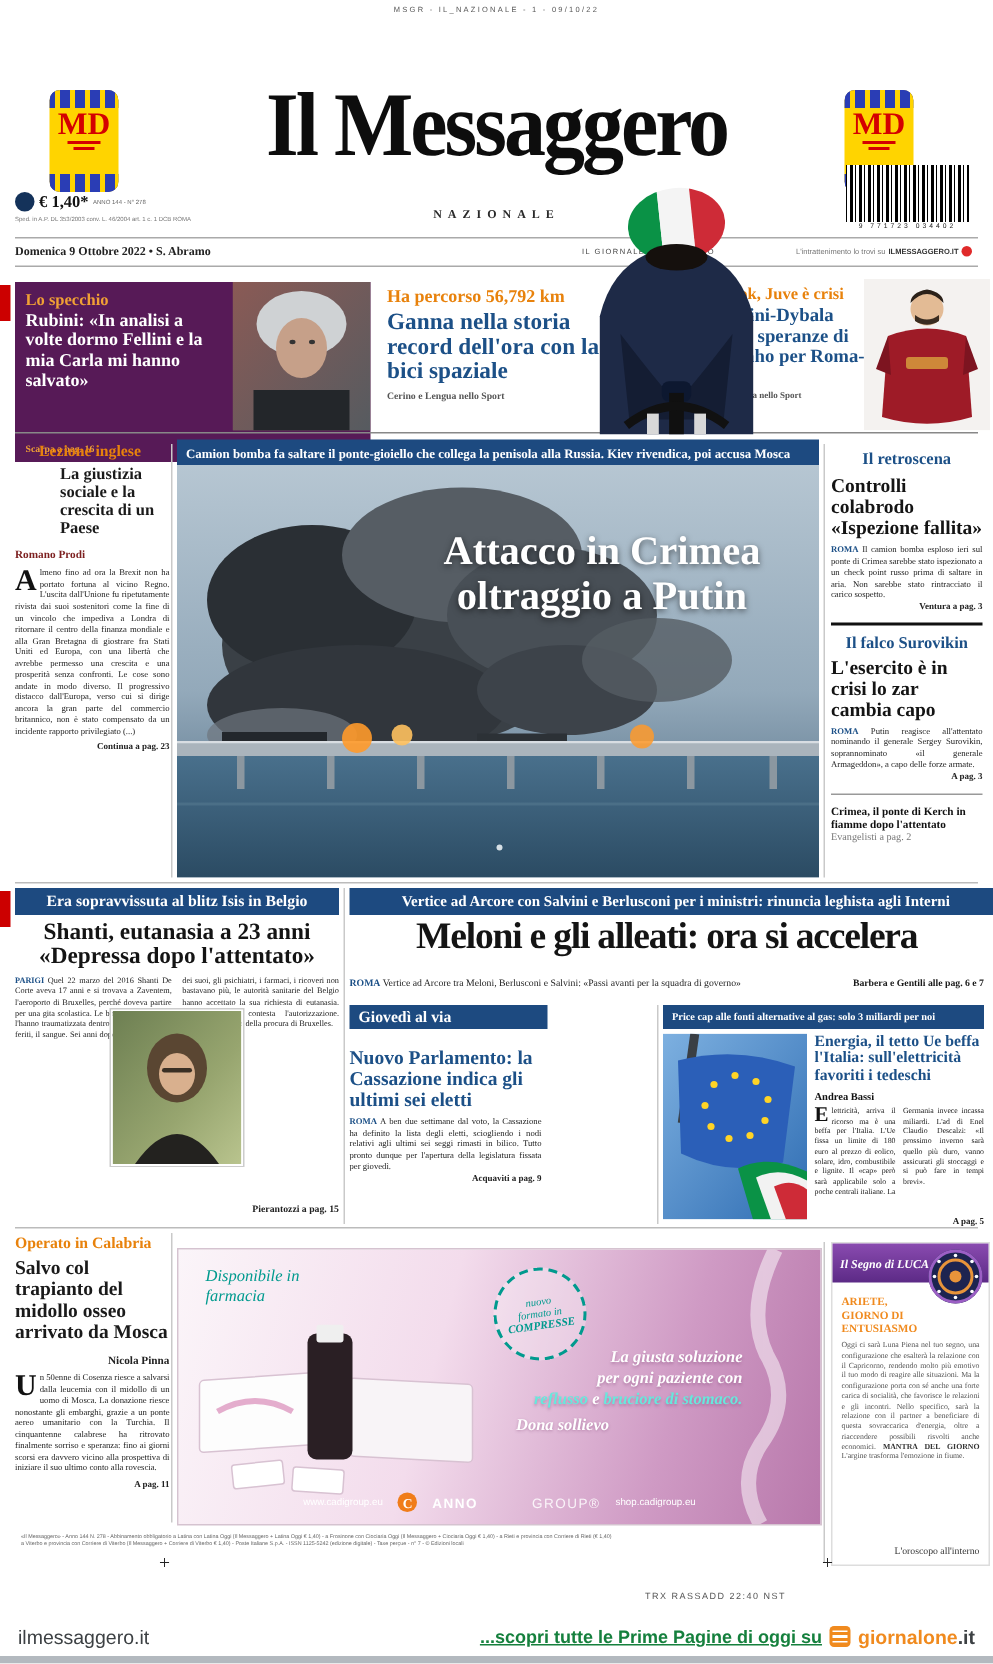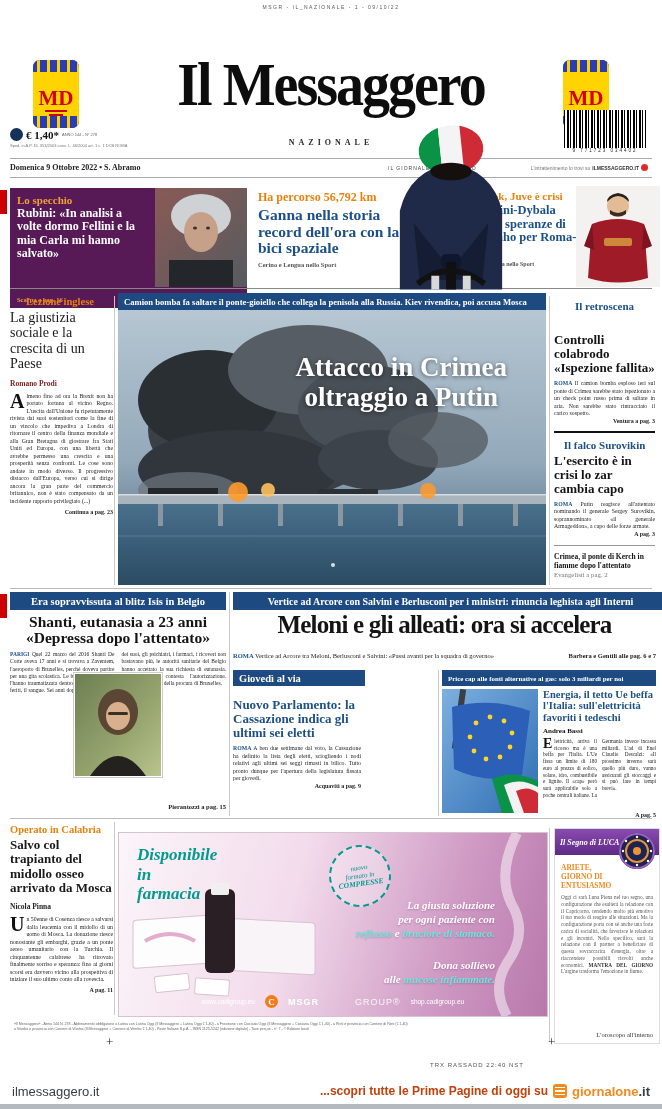--- a/index.html
+++ b/index.html
@@ -18,21 +18,21 @@
   .body-txt{font-size:5.8px;line-height:1.3;color:#222;}
   .lead-tag{font-weight:bold;color:#1c5087;}
   .credit{font-weight:bold;font-size:6px;color:#222;text-align:right;}
   .dropcap{float:left;font-size:20px;line-height:16px;font-weight:bold;padding-right:2px;color:#111;}
   .vrule{position:absolute;width:1px;background:#c9c9c9;}
   .hrule{position:absolute;height:1px;background:#aaa;}
   .md-logo{position:absolute;width:46px;height:68px;border-radius:7px;background:#ffd400;
            overflow:hidden;display:flex;flex-direction:column;}
   .md-band{height:12px;background:#2a3db5;
            background-image:repeating-linear-gradient(90deg,#2a3db5 0 4px,#ffd400 4px 7px,#2a3db5 7px 10px);}
-  .md-mid{flex:1;display:flex;flex-direction:column;align-items:center;justify-content:flex-end;}
+  .md-mid{flex:1;display:flex;flex-direction:column;align-items:center;justify-content:flex-start;}
   .md-txt{color:#d40000;font-weight:bold;font-size:21px;line-height:20px;font-family:"Liberation Serif",serif;}
   .md-bar{width:22px;height:2px;background:#d40000;margin-top:2px;}
   .photo-frame{overflow:hidden;position:relative;}
 </style>
 </head>
 <body>
 
 <div class="page">
 
   <div class="abs sans" style="left:0;right:0;top:4px;text-align:center;font-size:5px;letter-spacing:1.5px;color:#555;">MSGR - IL_NAZIONALE - 1 - 09/10/22</div>
@@ -156,21 +156,21 @@
       <path d="M16,38 L8,60 L18,64 Z" fill="#7d1420"></path>
       <path d="M68,38 L76,60 L66,64 Z" fill="#7d1420"></path>
       <rect x="28" y="52" width="28" height="8" rx="2" fill="#d9a43f" opacity="0.8"></rect>
     </svg>
   </div>
 
   <div class="hrule" style="left:10px;right:10px;top:288px;background:#888;"></div>
 
   <div class="abs" style="left:10px;top:296px;width:103px;">
     <div class="kick-o" style="font-size:10.5px;margin-left:16px;">Lezione inglese</div>
-    <div class="serif" style="font-size:14px;font-weight:400;line-height:1.1;color:#1a1a1a;margin-top:3px;">La giustizia sociale e la crescita di un Paese</div>
+    <div class="serif" style="font-size:11px;font-weight:700;line-height:1.1;color:#1a1a1a;margin-top:3px;margin-left:30px;">La giustizia sociale e la crescita di un Paese</div>
     <div style="font-size:7.5px;font-weight:bold;color:#7c1f1f;margin:7px 0 5px;">Romano Prodi</div>
     <div class="body-txt just">
       <span class="dropcap">A</span><span>lmeno fino ad ora la Brexit non ha portato fortuna al vicino Regno. L'uscita dall'Unione fu ripetutamente rivista dai suoi sostenitori come la fine di un vincolo che impediva a Londra di ritornare il centro della finanza mondiale e alla Gran Bretagna di giostrare fra Stati Uniti ed Europa, con una libertà che avrebbe permesso una crescita e una prosperità senza confronti. Le cose sono andate in modo diverso. Il progressivo distacco dall'Europa, verso cui si dirige ancora la gran parte del commercio britannico, non è stato compensato da un incidente rapporto privilegiato (...)</span>
     </div>
     <div class="credit" style="margin-top:3px;">Continua a pag. 23</div>
   </div>
   <div class="vrule" style="left:114px;top:296px;height:289px;"></div>
 
   <div class="abs" style="left:118px;top:293px;width:428px;height:292px;">
     <div class="banner" style="height:17px;font-size:8.6px;">Camion bomba fa saltare il ponte-gioiello che collega la penisola alla Russia. Kiev rivendica, poi accusa Mosca</div>
@@ -214,21 +214,21 @@
                   font-size:27px;line-height:1.12;text-shadow:0 1px 4px rgba(0,0,0,0.55);">
         <div>Attacco in Crimea</div>
         <div>oltraggio a Putin</div>
       </div>
     </div>
   </div>
   <div class="vrule" style="left:549px;top:296px;height:289px;"></div>
 
   <div class="abs" style="left:554px;top:300px;width:101px;">
     <div class="kick-b" style="font-size:11px;">Il retroscena</div>
-    <div class="serif" style="font-size:13px;font-weight:600;line-height:1.08;margin-top:21px;color:#141414;">Controlli colabrodo «Ispezione fallita»</div>
+    <div class="serif" style="font-size:13px;font-weight:600;line-height:1.08;margin-top:5px;color:#141414;">Controlli colabrodo «Ispezione fallita»</div>
     <div class="body-txt just" style="margin-top:5px;">
       <span class="lead-tag">ROMA</span> <span>Il camion bomba esploso ieri sul ponte di Crimea sarebbe stato ispezionato a un check point russo prima di saltare in aria. Non sarebbe stato rintracciato il carico sospetto.</span>
     </div>
     <div class="credit">Ventura a pag. 3</div>
     <div style="height:2px;background:#111;margin:7px 0 6px;"></div>
     <div class="kick-b" style="font-size:11px;">Il falco Surovikin</div>
     <div class="serif" style="font-size:13px;font-weight:600;line-height:1.08;margin-top:3px;color:#141414;">L'esercito è in crisi lo zar cambia capo</div>
     <div class="body-txt just" style="margin-top:5px;">
       <span class="lead-tag">ROMA</span> <span>Putin reagisce all'attentato nominando il generale Sergey Surovikin, soprannominato «il generale Armageddon», a capo delle forze armate.</span>
     </div>
@@ -328,34 +328,34 @@
         <div class="credit">A pag. 5</div>
       </div>
     </div>
   </div>
 
   <div class="hrule" style="left:10px;right:10px;top:818px;background:#bbb;"></div>
 
   <div class="abs" style="left:10px;top:824px;width:103px;">
     <div class="kick-o" style="font-size:10.5px;">Operato in Calabria</div>
     <div class="serif" style="font-size:13px;font-weight:600;line-height:1.1;margin-top:3px;color:#1a1a1a;">Salvo col trapianto del midollo osseo arrivato da Mosca</div>
-    <div style="font-size:7.5px;font-weight:bold;color:#222;margin:7px 0 5px;">Nicola Pinna</div>
+    <div style="font-size:7.5px;font-weight:bold;color:#222;margin:7px 0 5px;text-align:right;">Nicola Pinna</div>
     <div class="body-txt just">
       <span class="dropcap">U</span><span>n 50enne di Cosenza riesce a salvarsi dalla leucemia con il midollo di un uomo di Mosca. La donazione riesce nonostante gli embarghi, grazie a un ponte aereo umanitario con la Turchia. Il cinquantenne calabrese ha ritrovato finalmente sorriso e speranza: fino ai giorni scorsi era davvero vicino alla prospettiva di iniziare il suo ultimo conto alla rovescia.</span>
     </div>
     <div class="credit" style="margin-top:3px;">A pag. 11</div>
   </div>
   <div class="vrule" style="left:114px;top:822px;height:193px;"></div>
 
   <div class="abs" style="left:118px;top:832px;width:428px;height:183px;border:1px solid #d5c3d0;
        background:linear-gradient(105deg,#fbf5f9 0%,#f3dcec 40%,#cf9ac4 75%,#b878ab 100%);overflow:hidden;">
     <svg width="70" height="183" viewBox="0 0 70 183" style="position:absolute;right:0;top:0;opacity:0.5;">
       <path d="M40,0 Q20,40 34,70 Q52,100 30,130 Q14,155 30,183" stroke="#fff" stroke-width="10" fill="none"></path>
     </svg>
-    <div style="position:absolute;left:18px;top:12px;width:80px;font-size:17px;font-weight:bold;font-style:italic;
+    <div style="position:absolute;left:18px;top:12px;width:80px;font-size:11px;font-weight:normal;font-style:italic;
          color:#009a8e;line-height:1.15;">Disponibile in farmacia</div>
     <div style="position:absolute;left:6px;top:50px;">
       <svg width="200" height="120" viewBox="0 0 200 120">
         <rect x="8" y="38" width="92" height="48" rx="3" fill="#fdfdfd" stroke="#d8c2d2" transform="skewY(-4)"></rect>
         <path d="M20,58 Q45,44 70,58" stroke="#d98ab8" stroke-width="4" fill="none" opacity="0.7"></path>
         <rect x="108" y="30" width="82" height="52" rx="3" fill="#f8f4f7" stroke="#d8c2d2" transform="skewY(3)"></rect>
         <rect x="80" y="6" width="30" height="84" rx="6" fill="#2a1f24"></rect>
         <rect x="86" y="0" width="18" height="12" rx="2" fill="#efefef"></rect>
         <rect x="30" y="92" width="34" height="16" rx="2" fill="#fff" stroke="#d8c2d2" transform="rotate(-6 47 100)"></rect>
         <rect x="70" y="96" width="34" height="16" rx="2" fill="#fff" stroke="#d8c2d2" transform="rotate(4 87 104)"></rect>
@@ -366,29 +366,28 @@
          justify-content:center;color:#009a8e;font-style:italic;text-align:center;line-height:1.15;">
       <span style="font-size:7px;">nuovo</span>
       <span style="font-size:7px;">formato in</span>
       <span style="font-size:7.5px;font-weight:bold;">COMPRESSE</span>
     </div>
     <div style="position:absolute;right:52px;top:66px;width:240px;text-align:right;font-style:italic;font-weight:bold;
          font-size:11px;color:#fff;line-height:1.25;text-shadow:0 1px 2px rgba(120,60,110,0.4);">
       <div><span>La giusta soluzione</span></div>
       <div><span>per ogni paziente con</span></div>
       <div><span style="color:#67e8dc;">reflusso</span><span> e </span><span style="color:#67e8dc;">bruciore di stomaco.</span></div>
-      <div style="margin-top:19px;"><span>Dona sollievo</span></div>
-      <div><span>alle </span><span style="color:#67e8dc;">mucose infiammate.</span></div>
+      <div style="margin-top:4px;text-align:center;"><span>Dona sollievo</span></div>
     </div>
     <div style="position:absolute;left:0;right:0;bottom:8px;display:flex;justify-content:center;align-items:center;gap:10px;
          color:#fff;font-size:6.5px;">
       <span class="sans">www.cadigroup.eu</span>
       <span style="width:13px;height:13px;border-radius:50%;background:#f07d1a;display:inline-flex;align-items:center;
             justify-content:center;color:#fff;font-weight:bold;font-size:9px;">C</span>
-      <span class="sans" style="font-weight:bold;font-size:9px;letter-spacing:1px;"><span>MSGR</span><span style="font-weight:normal;opacity:0.85;padding-left:36px;">GROUP®</span></span>
+      <span class="sans" style="font-weight:bold;font-size:9px;letter-spacing:1px;"><span>ANNO</span><span style="font-weight:normal;opacity:0.85;padding-left:36px;">GROUP®</span></span>
       <span class="sans">shop.cadigroup.eu</span>
     </div>
   </div>
   <div class="vrule" style="left:549px;top:828px;height:214px;"></div>
 
   <div class="abs" style="left:554px;top:828px;width:104px;height:214px;border:1px solid #ddd;background:#fff;">
     <div style="height:26px;background:linear-gradient(#8a4bb0,#5c2a86);display:flex;align-items:center;padding-left:5px;">
       <span style="color:#fff;font-weight:bold;font-style:italic;font-size:8px;">Il Segno di LUCA</span>
     </div>
     <div style="position:absolute;right:3px;top:3px;">
@@ -423,21 +422,21 @@
     <div>a Viterbo e provincia con Corriere di Viterbo (Il Messaggero + Corriere di Viterbo € 1,40) - Poste Italiane S.p.A. - ISSN 1125-5242 (edizione digitale) - Taxe perçue - n° 7 - © Edizioni locali</div>
   </div>
   <div class="abs" style="left:106px;top:1034px;font-size:13px;color:#222;">+</div>
   <div class="abs" style="left:548px;top:1034px;font-size:13px;color:#222;">+</div>
   <div class="abs sans" style="left:430px;top:1062px;font-size:6px;letter-spacing:1px;color:#555;">TRX RASSADD 22:40 NST</div>
 
   <div class="abs sans" style="left:0;right:0;top:1078px;height:26px;background:#fff;display:flex;align-items:center;
        justify-content:space-between;padding:0 12px;box-sizing:border-box;">
     <a style="font-size:13px;color:#3c4043;text-decoration:none;">ilmessaggero.it</a>
     <div style="display:flex;align-items:center;gap:5px;">
-      <span style="font-size:12px;font-weight:bold;color:#c2410c;">...scopri tutte le Prime Pagine di oggi su</span>
+      <span style="font-size:12px;font-weight:bold;color:#15803d;text-decoration:underline;">...scopri tutte le Prime Pagine di oggi su</span>
       <span style="width:14px;height:14px;border-radius:3px;background:#f08a1e;display:inline-flex;flex-direction:column;
             justify-content:center;gap:2px;padding:0 2px;box-sizing:border-box;">
         <span style="height:1.5px;background:#fff;display:block;"></span>
         <span style="height:1.5px;background:#fff;display:block;"></span>
         <span style="height:1.5px;background:#fff;display:block;"></span>
       </span>
       <a style="text-decoration:none;font-size:13px;font-weight:bold;">
         <span style="color:#f08a1e;">giornalone</span><span style="color:#3c4043;">.it</span>
       </a>
     </div>

